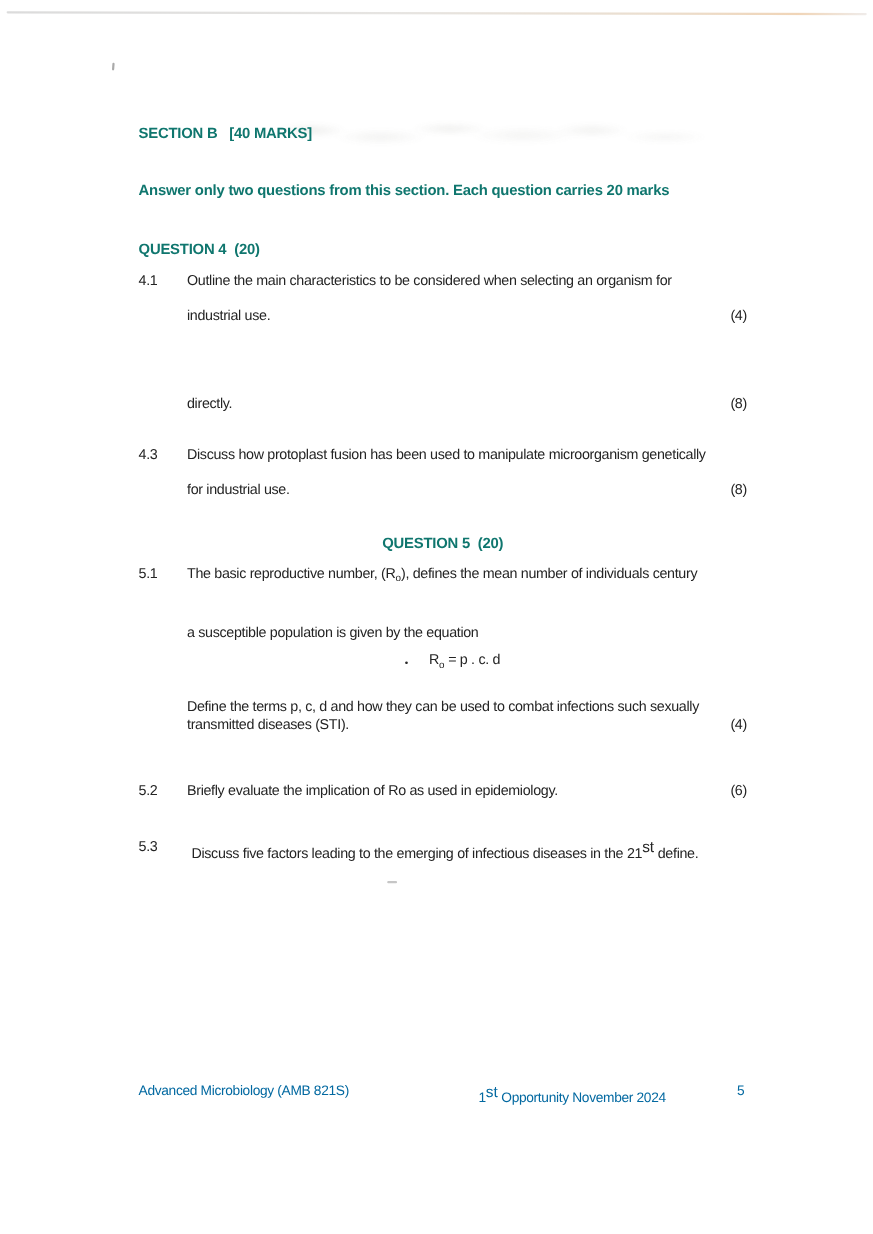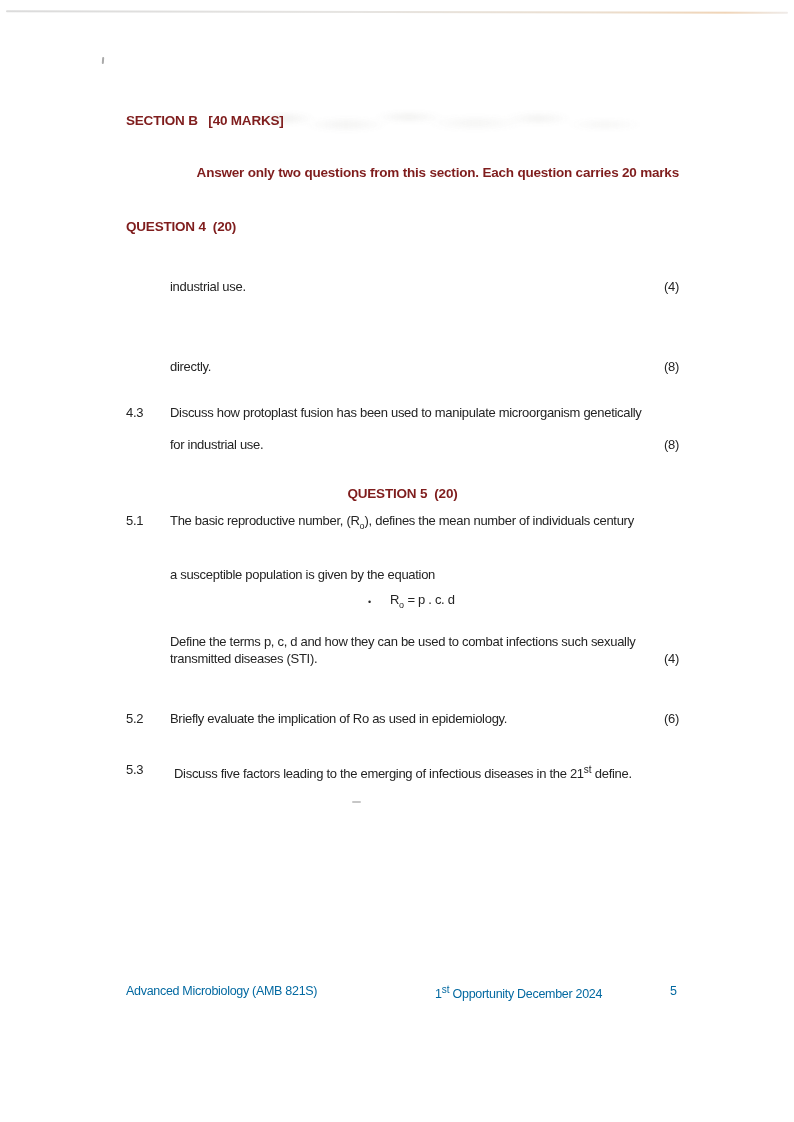--- a/index.html
+++ b/index.html
@@ -22,25 +22,25 @@
     color:#242424;
     white-space:nowrap;
   }
   .indent{padding-left:44px;}
   .num{position:absolute;left:0;top:0;}
   .marks{position:absolute;right:0;top:0;}
   .hd{
     font-weight:700;
     font-size:13.5px;
     letter-spacing:-0.2px;
-    color:#7f1d1d;
+    color:#0f766e;
     white-space:pre;
   }
   sub.sm{font-size:9px;letter-spacing:0;}
-  sup.sm{font-size:10px;letter-spacing:0;}
+  sup.sm{font-size:14px;letter-spacing:0;}
   .bullet{position:absolute;left:242px;top:2px;font-size:9px;color:#2a2a2a;}
   .eqtxt{position:absolute;left:264px;top:0;}
   .footer-item{
     position:absolute;
     font-size:12.5px;
     letter-spacing:-0.3px;
     color:#0369a1;
     white-space:nowrap;
   }
   
@@ -80,24 +80,27 @@
 <body>
 
 <div class="page">
 
   <div class="edge-line"></div>
   <div class="speck-a"></div>
   <div class="smudge"></div>
   <div class="speck-b"></div>
 
   <div class="ln hd" style="top:113px;">SECTION B   [40 MARKS]</div>
-  <div class="ln hd" style="top:165px;text-align:right;">Answer only two questions from this section. Each question carries 20 marks</div>
+  <div class="ln hd" style="top:165px;">Answer only two questions from this section. Each question carries 20 marks</div>
 
   <div class="ln hd" style="top:219px;">QUESTION 4  (20)</div>
 
+  <div class="ln indent" style="top:247px;">
+    <span class="num">4.1</span><span>Outline the main characteristics to be considered when selecting an organism for</span>
+  </div>
   <div class="ln indent" style="top:279px;">
     <span>industrial use.</span>
     <span class="marks">(4)</span>
   </div>
 
   <div class="ln indent" style="top:359px;">
     <span>directly.</span>
     <span class="marks">(8)</span>
   </div>
 
@@ -132,16 +135,16 @@
   <div class="ln indent" style="top:711px;">
     <span class="num">5.2</span><span>Briefly evaluate the implication of Ro as used in epidemiology.</span>
     <span class="marks">(6)</span>
   </div>
 
   <div class="ln" style="top:762px;padding-left:48px;">
     <span class="num">5.3</span><span><span>Discuss five factors leading to the emerging of infectious diseases in the 21</span><sup class="sm">st</sup><span> define.</span></span>
   </div>
 
   <div class="footer-item" style="top:984px;left:126px;">Advanced Microbiology (AMB 821S)</div>
-  <div class="footer-item" style="top:984px;left:435px;"><span>1</span><sup class="sm">st</sup><span> Opportunity December 2024</span></div>
+  <div class="footer-item" style="top:984px;left:435px;"><span>1</span><sup class="sm">st</sup><span> Opportunity November 2024</span></div>
   <div class="footer-item" style="top:984px;left:670px;">5</div>
 
 </div>
 
 </body></html>

